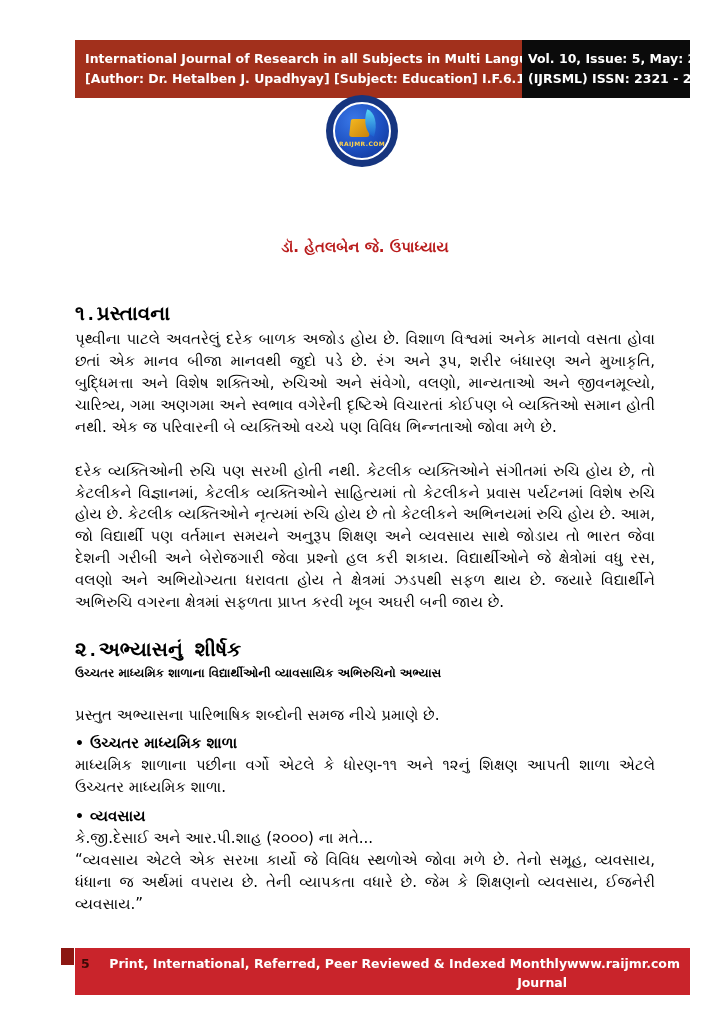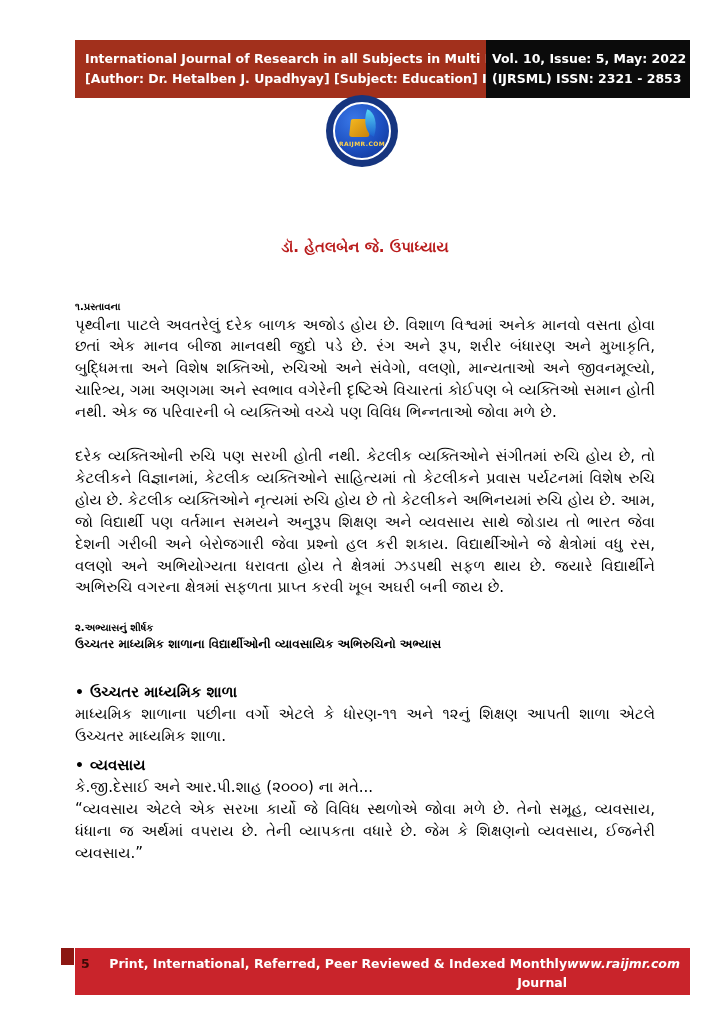--- a/index.html
+++ b/index.html
@@ -12,21 +12,21 @@
   
   .header {
     position:absolute; top:40px; left:75px; width:615px; height:58px;
     display:flex; font-weight:bold; font-size:12.5px; line-height:1.6;
   }
   .header-left {
     flex:1; background:#A2301C; color:#fff; padding:9px 10px 0 10px;
     white-space:nowrap; overflow:hidden;
   }
   .header-right {
-    width:204px; background:#0b0b0b; color:#fff; padding:9px 10px 0 6px;
+    width:168px; background:#0b0b0b; color:#fff; padding:9px 10px 0 6px;
     text-align:right; white-space:nowrap;
   }
   
   .logo-wrap { position:absolute; top:95px; left:0; width:100%; display:flex; justify-content:center; }
   .logo {
     width:72px; height:72px; border-radius:50%;
     background:#16357f; display:flex; align-items:center; justify-content:center;
   }
   .logo-inner {
     width:58px; height:58px; border-radius:50%;
@@ -55,40 +55,40 @@
   }
   .authors {
     position:absolute; top:236px; left:75px; width:580px;
     text-align:center; font-weight:bold; font-size:15px; line-height:1.5; color:#b91c1c;
   }
   
   .content {
     position:absolute; top:300px; left:75px; width:580px;
     font-size:15px; line-height:1.46; text-align:justify; color:#000;
   }
-  .sec-heading { font-weight:800; font-size:10px; text-align:left; }
+  .sec-heading { font-weight:800; font-size:20px; text-align:left;font-family:Liberation Mono, monospace; }
   .sec-subtitle { font-weight:800; font-size:12px; text-align:left; }
   .para { margin-bottom:0; }
   .gap-lg { height:22px; }
   .gap-sm { height:7px; }
   .bullet-line { display:flex; align-items:baseline; gap:6px; font-weight:800; }
   .bullet-dot { font-size:14px; }
   
   .footer {
     position:absolute; top:948px; left:75px; width:615px; height:47px;
     background:#C9242B; color:#fff; font-weight:bold; font-size:12.5px;
     padding:6px 10px 0 6px; line-height:1.55;
   }
   .footer-tab {
     position:absolute; top:948px; left:61px; width:13px; height:17px; background:#8C1712;
   }
   .footer-line1 { display:flex; align-items:baseline; }
   .footer-page-num { color:#3c0a06; margin-right:8px; }
   .footer-journal { flex:1;text-align:right; }
-  .footer-site { text-align:center;font-style:italic; }
+  .footer-site { text-align:center; }
   .footer-line2 { text-align:center; }
 </style>
 </head>
 <body>
 
 <div class="page">
 
   <div class="header">
     <div class="header-left">
       <div>International Journal of Research in all Subjects in Multi Languages</div>
@@ -122,20 +122,21 @@
     <div class="sec-heading">૧.પ્રસ્તાવના</div>
     <div class="para">પૃથ્વીના પાટલે અવતરેલું દરેક બાળક અજોડ હોય છે. વિશાળ વિશ્વમાં અનેક માનવો વસતા હોવા છતાં એક માનવ બીજા માનવથી જુદો પડે છે. રંગ અને રૂપ, શરીર બંધારણ અને મુખાકૃતિ, બુદ્ધિમત્તા અને વિશેષ શક્તિઓ, રુચિઓ અને સંવેગો, વલણો, માન્યતાઓ અને જીવનમૂલ્યો, ચારિત્ર્ય, ગમા અણગમા અને સ્વભાવ વગેરેની દૃષ્ટિએ વિચારતાં કોઈપણ બે વ્યક્તિઓ સમાન હોતી નથી. એક જ પરિવારની બે વ્યક્તિઓ વચ્ચે પણ વિવિધ ભિન્નતાઓ જોવા મળે છે.</div>
     <div class="gap-lg"></div>
     <div class="para">દરેક વ્યક્તિઓની રુચિ પણ સરખી હોતી નથી. કેટલીક વ્યક્તિઓને સંગીતમાં રુચિ હોય છે, તો કેટલીકને વિજ્ઞાનમાં, કેટલીક વ્યક્તિઓને સાહિત્યમાં તો કેટલીકને પ્રવાસ પર્યટનમાં વિશેષ રુચિ હોય છે. કેટલીક વ્યક્તિઓને નૃત્યમાં રુચિ હોય છે તો કેટલીકને અભિનયમાં રુચિ હોય છે. આમ, જો વિદ્યાર્થી પણ વર્તમાન સમયને અનુરૂપ શિક્ષણ અને વ્યવસાય સાથે જોડાય તો ભારત જેવા દેશની ગરીબી અને બેરોજગારી જેવા પ્રશ્નો હલ કરી શકાય. વિદ્યાર્થીઓને જે ક્ષેત્રોમાં વધુ રસ, વલણો અને અભિયોગ્યતા ધરાવતા હોય તે ક્ષેત્રમાં ઝડપથી સફળ થાય છે. જયારે વિદ્યાર્થીને અભિરુચિ વગરના ક્ષેત્રમાં સફળતા પ્રાપ્ત કરવી ખૂબ અઘરી બની જાય છે.</div>
 
     <div class="gap-lg"></div>
     <div class="sec-heading">૨.અભ્યાસનું શીર્ષક</div>
     <div class="sec-subtitle">ઉચ્ચતર માધ્યમિક શાળાના વિદ્યાર્થીઓની વ્યાવસાયિક અભિરુચિનો અભ્યાસ</div>
 
     <div class="gap-lg"></div>
+    <div class="para">પ્રસ્તુત અભ્યાસના પારિભાષિક શબ્દોની સમજ નીચે પ્રમાણે છે.</div>
 
     <div class="gap-sm"></div>
     <div class="bullet-line">
       <span class="bullet-dot">•</span>
       <span>ઉચ્ચતર માધ્યમિક શાળા</span>
     </div>
     <div class="para">માધ્યમિક શાળાના પછીના વર્ગો એટલે કે ધોરણ-૧૧ અને ૧૨નું શિક્ષણ આપતી શાળા એટલે ઉચ્ચતર માધ્યમિક શાળા.</div>
 
     <div class="gap-sm"></div>
     <div class="bullet-line">

